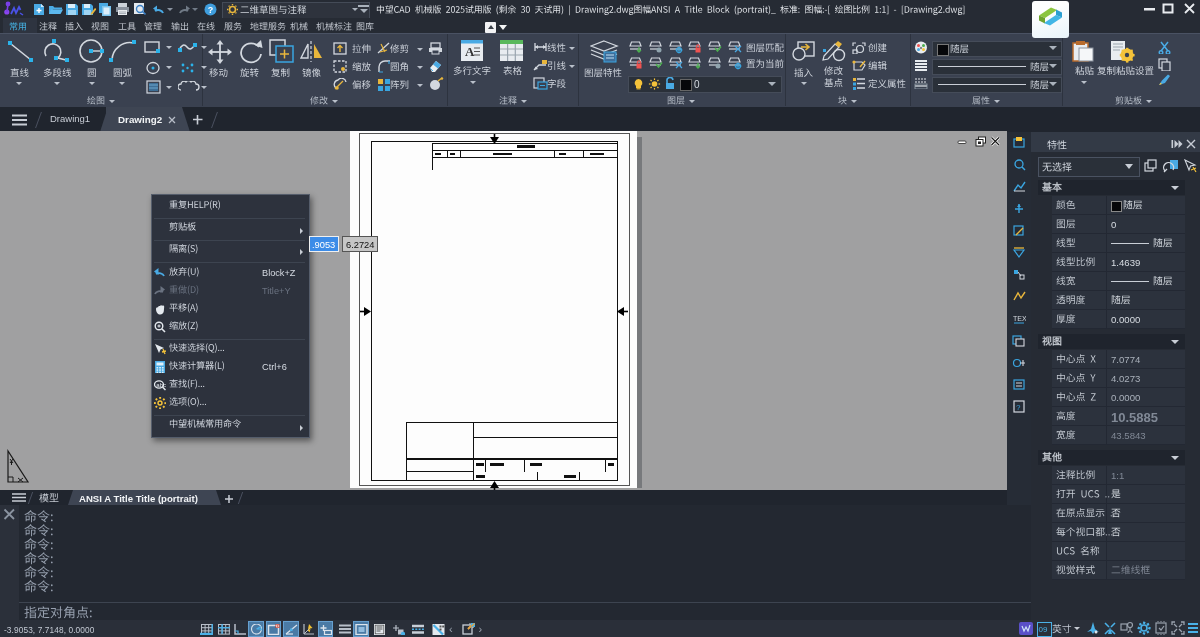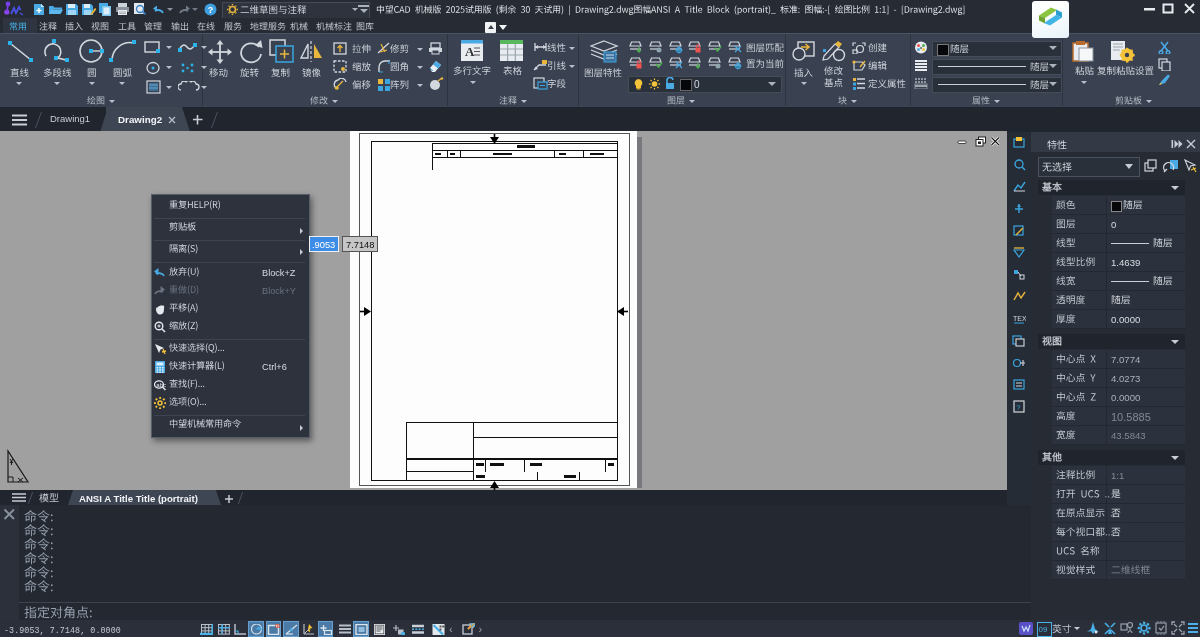--- a/index.html
+++ b/index.html
@@ -1031,21 +1031,21 @@
     <div style="position:absolute;left:262px;top:267.5px;font-family:'Liberation Sans',sans-serif;font-weight:normal;font-size:9.2px;color:#d6dbe3;white-space:nowrap;line-height:1.15;">Block+Z</div>
     <svg style="position:absolute;left:169px;top:285px;overflow:visible;" width="31" height="13">
       <g fill="#6a7280" transform="translate(0 7.9)">
         <use href="#g129" transform="translate(0 0) scale(0.0092 -0.0092)"></use>
         <use href="#g139" transform="translate(9 0) scale(0.0092 -0.0092)"></use>
         <use href="#g20" transform="translate(18 0) scale(0.0092 -0.0092)"></use>
         <use href="#g11" transform="translate(20.9 0) scale(0.0092 -0.0092)"></use>
         <use href="#g25" transform="translate(27 0) scale(0.0092 -0.0092)"></use>
       </g>
     </svg>
-    <div style="position:absolute;left:262px;top:285.5px;font-family:'Liberation Sans',sans-serif;font-weight:normal;font-size:9.2px;color:#6a7280;white-space:nowrap;line-height:1.15;">Block+Y</div>
+    <div style="position:absolute;left:262px;top:285.5px;font-family:'Liberation Sans',sans-serif;font-weight:normal;font-size:9.2px;color:#6a7280;white-space:nowrap;line-height:1.15;">Title+Y</div>
     <svg style="position:absolute;left:169px;top:303px;overflow:visible;" width="31" height="13">
       <g fill="#d6dbe3" transform="translate(0 7.9)">
         <use href="#g140" transform="translate(0 0) scale(0.0092 -0.0092)"></use>
         <use href="#g89" transform="translate(9 0) scale(0.0092 -0.0092)"></use>
         <use href="#g20" transform="translate(18 0) scale(0.0092 -0.0092)"></use>
         <use href="#g10" transform="translate(20.9 0) scale(0.0092 -0.0092)"></use>
         <use href="#g25" transform="translate(26.3 0) scale(0.0092 -0.0092)"></use>
       </g>
     </svg>
     <svg style="position:absolute;left:169px;top:321px;overflow:visible;" width="31" height="13">
@@ -1170,21 +1170,21 @@
       <rect x="5.2" y="10.4" width="1.9" height="1.9" fill="#f5c33a" transform="rotate(90 6.1 11.3)"></rect>
       <rect x="1.5230447378299532" y="8.876955262170048" width="1.9" height="1.9" fill="#f5c33a" transform="rotate(135 2.4230447378299527 9.776955262170047)"></rect>
       <rect x="0.0" y="5.200000000000001" width="1.9" height="1.9" fill="#f5c33a" transform="rotate(180 0.8999999999999995 6.1000000000000005)"></rect>
       <rect x="1.5230447378299523" y="1.5230447378299532" width="1.9" height="1.9" fill="#f5c33a" transform="rotate(225 2.423044737829952 2.4230447378299527)"></rect>
       <rect x="5.199999999999999" y="0.0" width="1.9" height="1.9" fill="#f5c33a" transform="rotate(270 6.099999999999999 0.8999999999999995)"></rect>
       <rect x="8.876955262170046" y="1.5230447378299523" width="1.9" height="1.9" fill="#f5c33a" transform="rotate(315 9.776955262170047 2.423044737829952)"></rect>
     </svg>
     <div style="position:absolute;left:308.5px;top:236.3px;width:28px;height:13.5px;background:#3c8ce8;border:1px solid #f0f0f0"></div>
     <div style="position:absolute;left:312px;top:239.5px;font-family:'Liberation Sans',sans-serif;font-weight:normal;font-size:9.3px;color:#fff;white-space:nowrap;line-height:1.15;">.9053</div>
     <div style="position:absolute;left:342px;top:236.3px;width:34px;height:13.5px;background:#c6c6c6;border:1px solid #555"></div>
-    <div style="position:absolute;left:346px;top:239.5px;font-family:'Liberation Sans',sans-serif;font-weight:normal;font-size:9.3px;color:#111;white-space:nowrap;line-height:1.15;">7.7148</div>
+    <div style="position:absolute;left:346px;top:239.5px;font-family:'Liberation Sans',sans-serif;font-weight:normal;font-size:9.3px;color:#111;white-space:nowrap;line-height:1.15;">6.2724</div>
     <div style="position:absolute;left:1007px;top:132px;width:24px;height:373px;background:#262c36"></div>
     <svg style="position:absolute;left:1012px;top:136px;" width="14" height="13" viewBox="0 0 14 13">
       <rect x="2" y="3" width="10" height="8" fill="none" stroke="#3aa5e0" stroke-width="1.2"></rect>
       <rect x="4" y="1" width="6" height="4" fill="#f5c33a"></rect>
     </svg>
     <svg style="position:absolute;left:1012px;top:158px;" width="14" height="13" viewBox="0 0 14 13">
       <circle cx="7" cy="6" r="4" fill="none" stroke="#3aa5e0" stroke-width="1.3"></circle>
       <path d="M10 9 l3 3" stroke="#3aa5e0" stroke-width="1.4"></path>
     </svg>
     <svg style="position:absolute;left:1012px;top:180px;" width="14" height="13" viewBox="0 0 14 13">
@@ -1419,21 +1419,21 @@
     <div style="position:absolute;left:1111px;top:392px;font-family:'Liberation Sans',sans-serif;font-weight:normal;font-size:9.6px;color:#aab1bb;white-space:nowrap;line-height:1.15;">0.0000</div>
     <div style="position:absolute;left:1052px;top:406.5px;width:133px;height:19px;background:#2c323d"></div>
     <div style="position:absolute;left:1052px;top:424.5px;width:133px;height:1px;background:#232833"></div>
     <div style="position:absolute;left:1106px;top:406.5px;width:1px;height:19px;background:#232833"></div>
     <svg style="position:absolute;left:1056px;top:410.5px;overflow:visible;" width="21" height="14">
       <g fill="#c6ccd4" transform="translate(0 8.4)">
         <use href="#g170" transform="translate(0 0) scale(0.0098 -0.0098)"></use>
         <use href="#g165" transform="translate(9.8 0) scale(0.0098 -0.0098)"></use>
       </g>
     </svg>
-    <div style="position:absolute;left:1111px;top:411px;font-family:'Liberation Sans',sans-serif;font-weight:normal;font-size:11px;color:#818996;white-space:nowrap;line-height:1.15;">10.5885</div>
+    <div style="position:absolute;left:1111px;top:411px;font-family:'Liberation Sans',sans-serif;font-weight:bold;font-size:13px;color:#818996;white-space:nowrap;line-height:1.15;">10.5885</div>
     <div style="position:absolute;left:1052px;top:425.5px;width:133px;height:19px;background:#2c323d"></div>
     <div style="position:absolute;left:1052px;top:443.5px;width:133px;height:1px;background:#232833"></div>
     <div style="position:absolute;left:1106px;top:425.5px;width:1px;height:19px;background:#232833"></div>
     <svg style="position:absolute;left:1056px;top:429.5px;overflow:visible;" width="21" height="14">
       <g fill="#c6ccd4" transform="translate(0 8.4)">
         <use href="#g162" transform="translate(0 0) scale(0.0098 -0.0098)"></use>
         <use href="#g165" transform="translate(9.8 0) scale(0.0098 -0.0098)"></use>
       </g>
     </svg>
     <div style="position:absolute;left:1111px;top:430px;font-family:'Liberation Sans',sans-serif;font-weight:normal;font-size:9.6px;color:#818996;white-space:nowrap;line-height:1.15;">43.5843</div>
@@ -1617,21 +1617,21 @@
       <g fill="#98a1b0" transform="translate(0 11.2)">
         <use href="#g191" transform="translate(0 0) scale(0.013 -0.013)"></use>
         <use href="#g124" transform="translate(13 0) scale(0.013 -0.013)"></use>
         <use href="#g192" transform="translate(26 0) scale(0.013 -0.013)"></use>
         <use href="#g102" transform="translate(39 0) scale(0.013 -0.013)"></use>
         <use href="#g119" transform="translate(52 0) scale(0.013 -0.013)"></use>
         <use href="#g51" transform="translate(65 0) scale(0.013 -0.013)"></use>
       </g>
     </svg>
     <div style="position:absolute;left:0px;top:620px;width:1200px;height:17px;background:#2a2f39"></div>
-    <div style="position:absolute;left:4px;top:625.5px;font-family:Liberation Mono, monospace;font-weight:normal;font-size:8.3px;color:#c3c9d3;white-space:nowrap;line-height:1.15;letter-spacing:0.1px">-3.9053, 7.7148, 0.0000</div>
+    <div style="position:absolute;left:4px;top:625.5px;font-family:Liberation Sans, sans-serif;font-weight:normal;font-size:8.3px;color:#c3c9d3;white-space:nowrap;line-height:1.15;letter-spacing:0.1px">-3.9053, 7.7148, 0.0000</div>
     <svg style="position:absolute;left:200px;top:623.5px;" width="13" height="11" viewBox="0 0 13 11">
       <g stroke="#b8bfc9" stroke-width="1">
         <line x1="1.5" y1="0" x2="1.5" y2="10"></line>
         <line x1="5.1" y1="0" x2="5.1" y2="10"></line>
         <line x1="8.7" y1="0" x2="8.7" y2="10"></line>
         <line x1="12.3" y1="0" x2="12.3" y2="10"></line>
         <line x1="1" y1="0.5" x2="13" y2="0.5"></line>
         <line x1="1" y1="3.7" x2="13" y2="3.7"></line>
         <line x1="1" y1="6.9" x2="13" y2="6.9"></line>
         <line x1="1" y1="10.100000000000001" x2="13" y2="10.100000000000001"></line>

